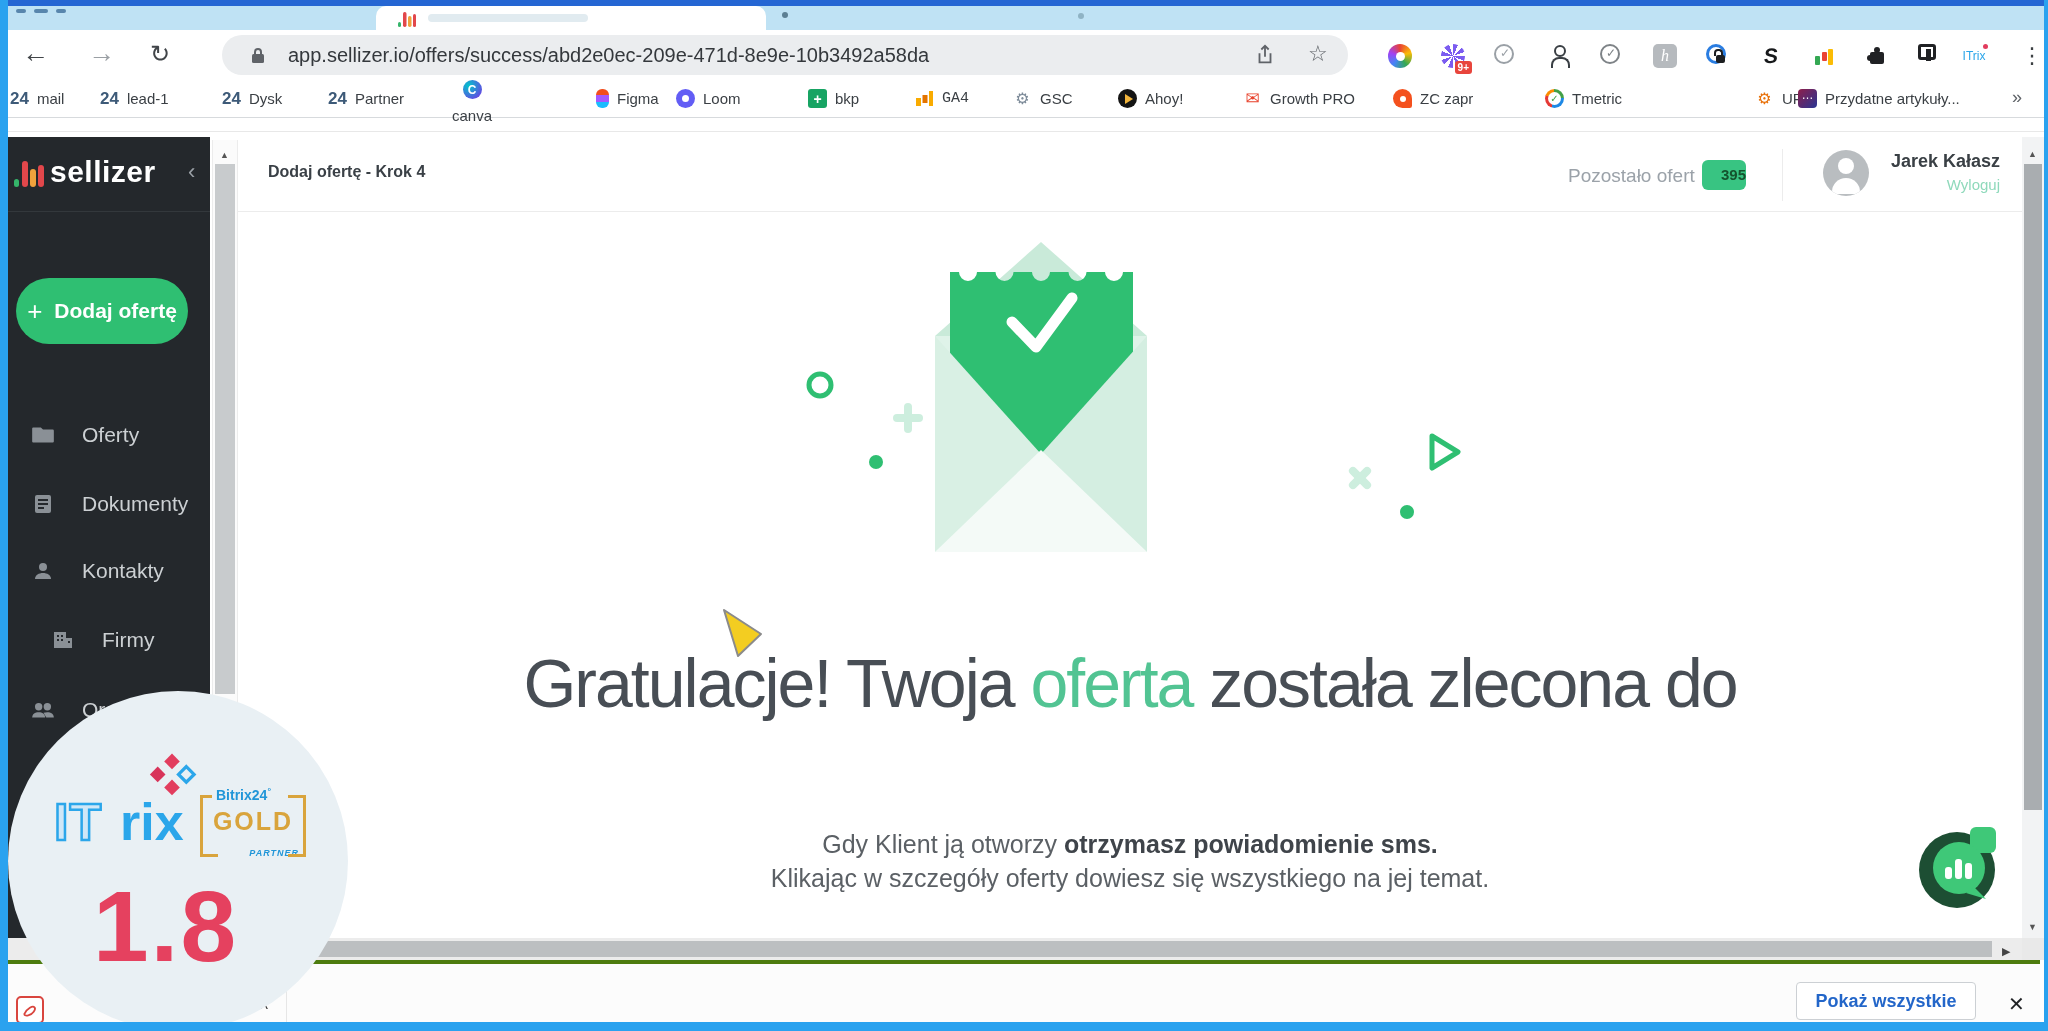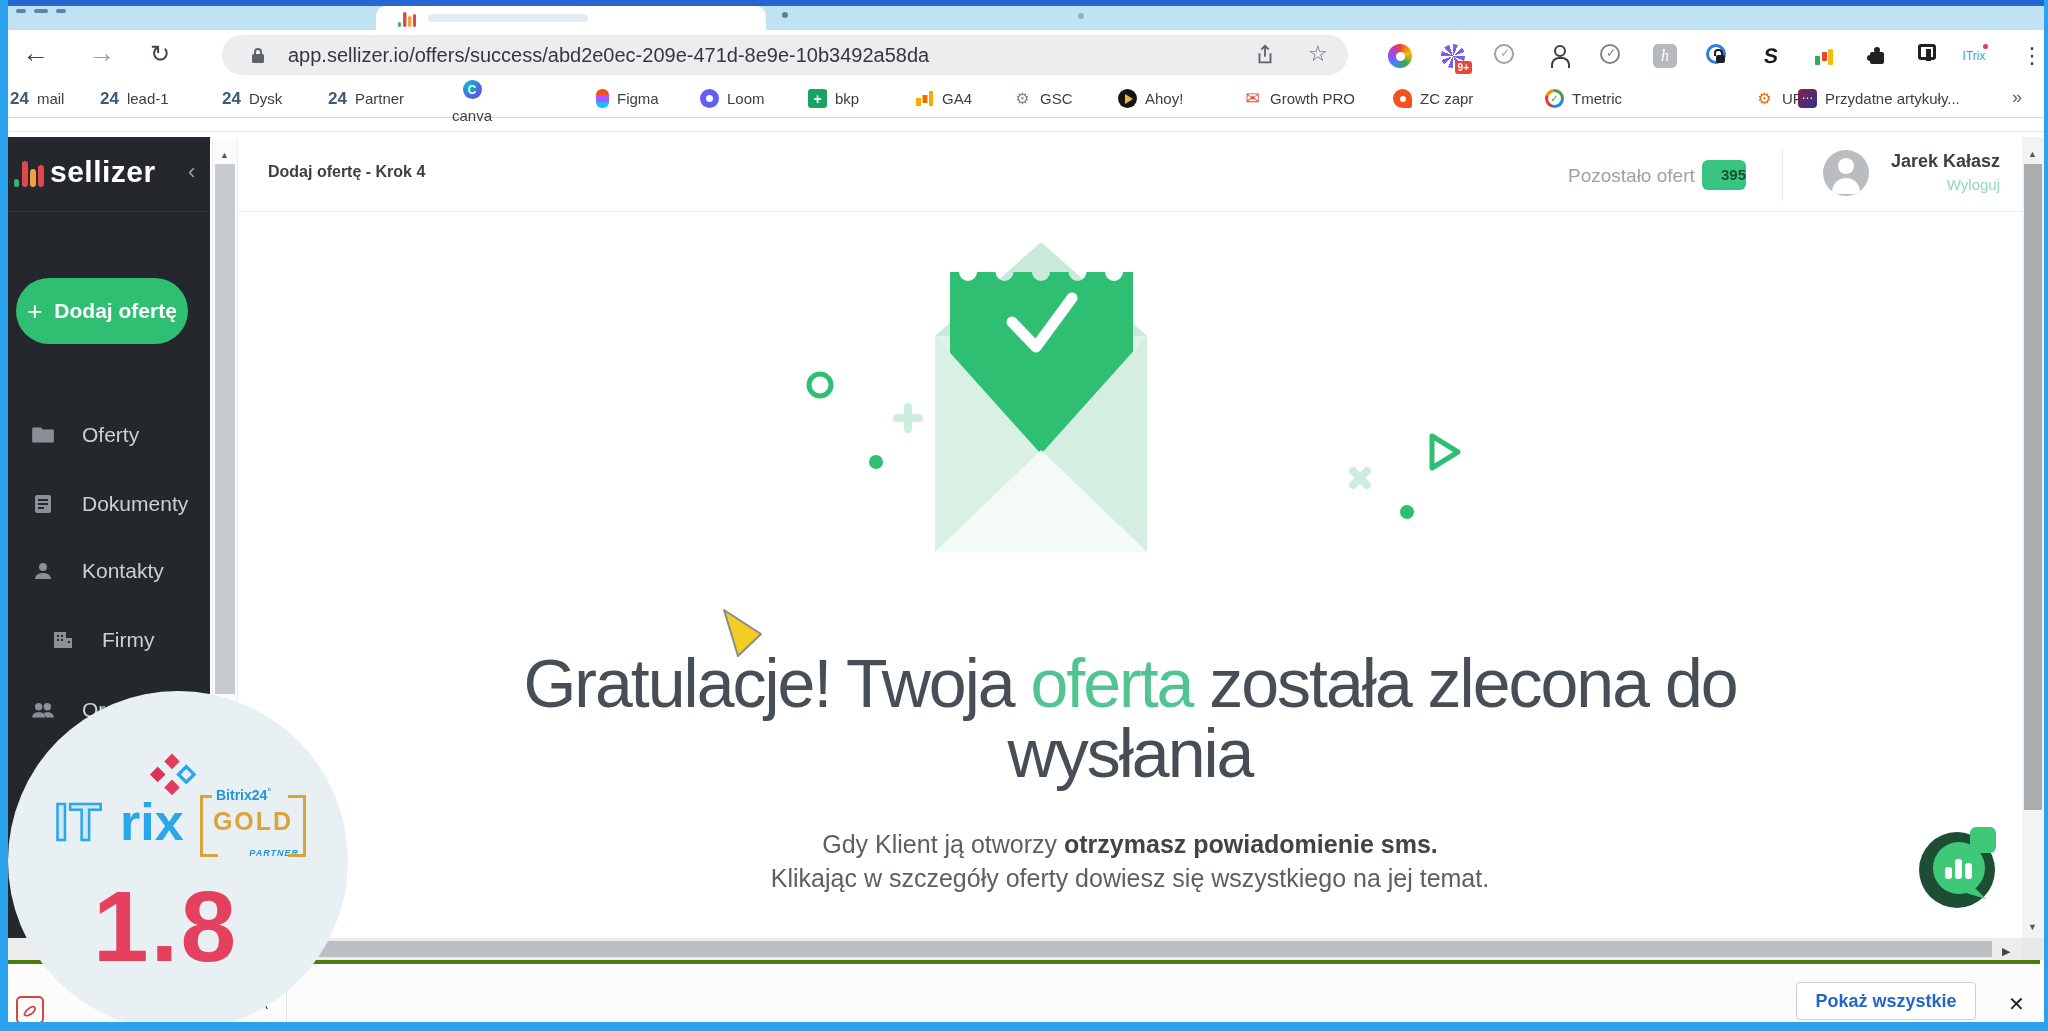--- a/index.html
+++ b/index.html
@@ -175,29 +175,29 @@
           <span>Partner</span>
         </div>
         <div class="bm" style="left: 452px; flex-direction: column;">
           <span class="bi bi-canva"></span>
           <span>canva</span>
         </div>
         <div class="bm" style="left: 596px;">
           <span class="bi bi-figma"></span>
           <span>Figma</span>
         </div>
-        <div class="bm" style="left: 700px;">
+        <div class="bm" style="left: 676px;">
           <span class="bi bi-loom"></span>
           <span>Loom</span>
         </div>
         <div class="bm" style="left: 808px;">
           <span class="bi bi-sheets"></span>
           <span>bkp</span>
         </div>
-        <div class="bm" style="left: 915px;">
+        <div class="bm" style="left: 915px; font-family: Liberation Mono, monospace;">
           <span class="bi bi-ga4"></span>
           <span>GA4</span>
         </div>
         <div class="bm" style="left: 1013px;">
           <span class="bi bi-gsc"></span>
           <span>GSC</span>
         </div>
         <div class="bm" style="left: 1118px;">
           <span class="bi bi-ahoy"></span>
           <span>Ahoy!</span>
@@ -338,21 +338,20 @@
     <g transform="rotate(45 600 248)" fill="#cdeede">
       <rect x="586" y="244" width="28" height="8" rx="4"></rect>
         <rect x="596" y="234" width="8" height="28" rx="4"></rect>
     </g>
     <path d="M672,206 L698,222 L672,238 Z" stroke="#2fbf72" stroke-width="5" fill="none" stroke-linejoin="round"></path>
     <circle cx="647" cy="282" r="7" fill="#2fbf72"></circle>
   </svg>
 
   <div class="a" id="heading">
     <div><span>Gratulacje! Twoja </span><span class="green">oferta</span><span> została zlecona do</span></div>
-    <div>wysłania</div>
   </div>
 
   <div class="a para" style="top:830px">
     <span>Gdy Klient ją otworzy </span><b>otrzymasz powiadomienie sms.</b>
   </div>
   <div class="a para" style="top:864px">Klikając w szczegóły oferty dowiesz się wszystkiego na jej temat.</div>
 
   <svg class="a" style="left:716px;top:604px;z-index:8" width="52" height="58">
     <polygon points="8,6 45,30 22,52" fill="#f3cd21" stroke="#8b8b8b" stroke-width="2" stroke-linejoin="round"></polygon>
   </svg>

